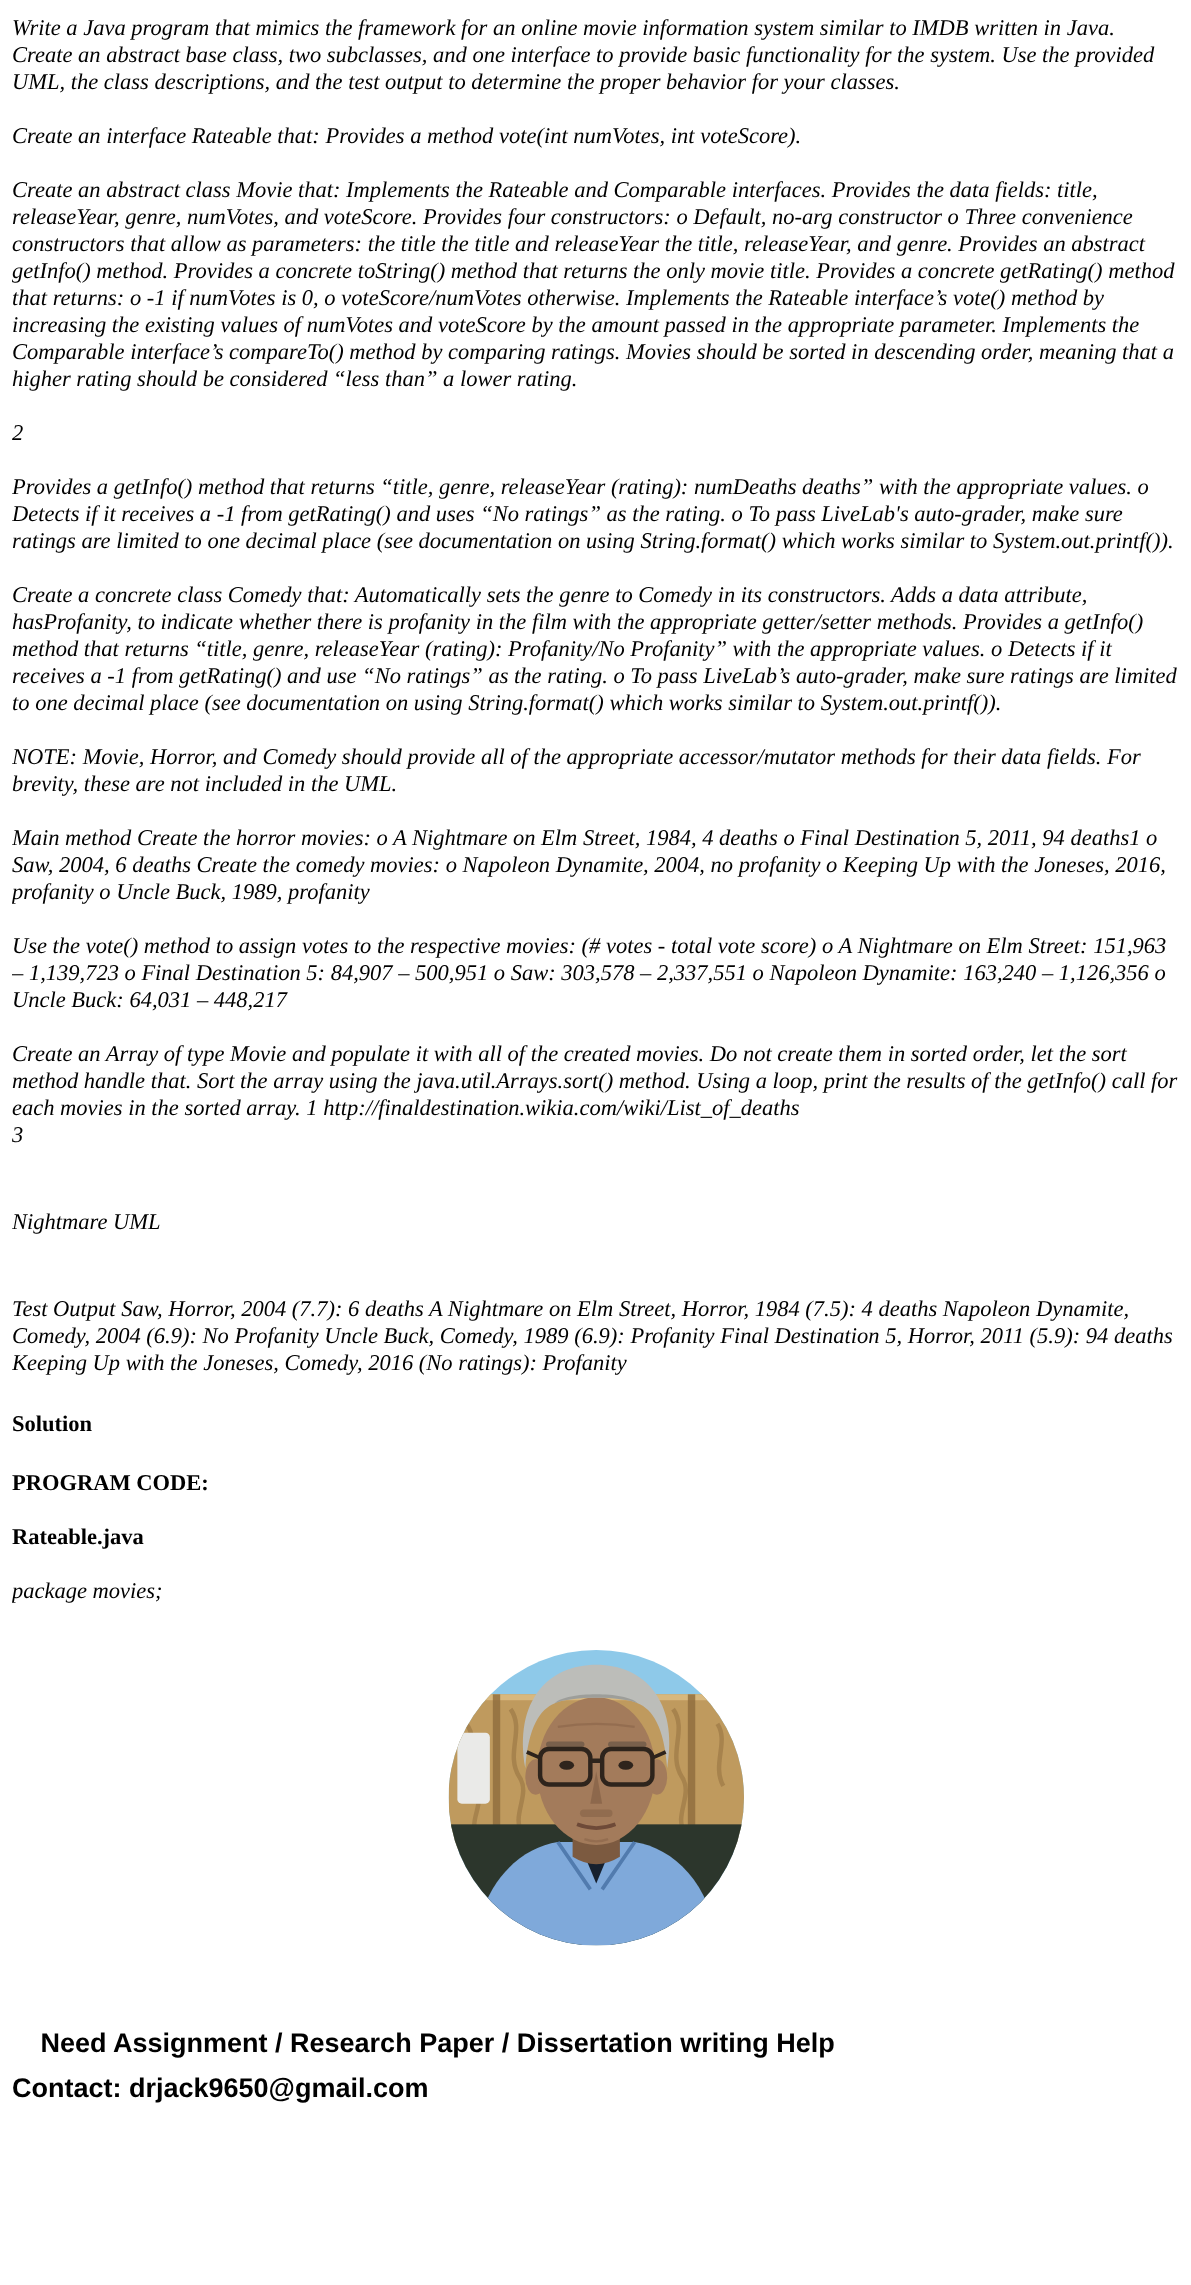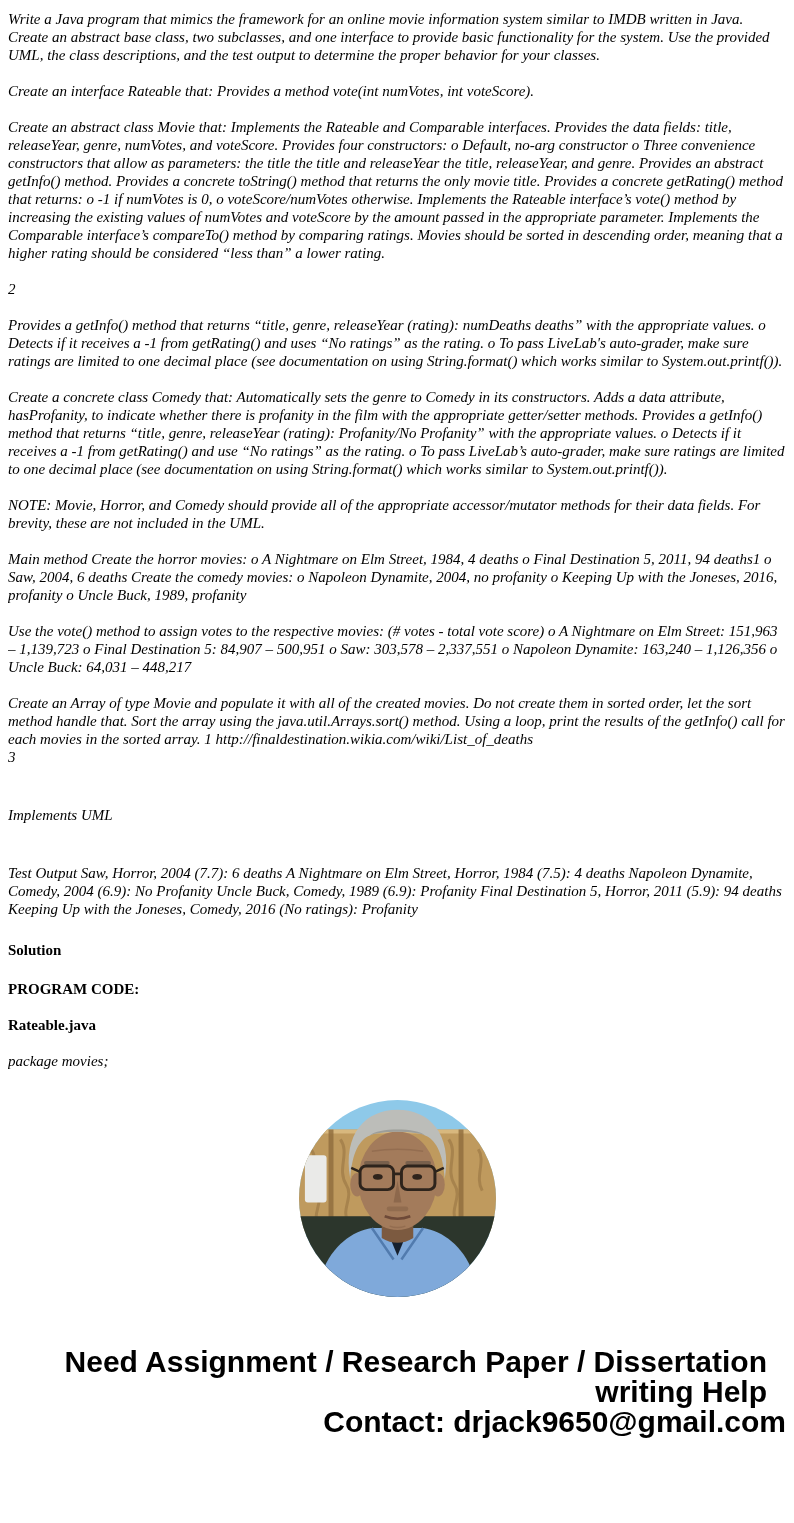--- a/index.html
+++ b/index.html
@@ -33,24 +33,24 @@
   }
   .photo-wrap {
     margin-top: 30px;
     display: flex;
     justify-content: center;
   }
   .photo-wrap svg { display: block; }
   .banner {
     margin-top: 50px;
     margin-bottom: 10px;
-    text-align: right;
+    text-align: left;
     font-family: "Liberation Sans", sans-serif;
     font-weight: bold;
-    font-size: 30px;
+    font-size: 18px;
     line-height: 30px;
   }
   .banner .help-line {
     max-width: 740px;
     margin: 0 auto;
   }
 </style>
 </head>
 <body>
 
@@ -74,21 +74,21 @@
 
   <p class="para">Main method Create the horror movies: o A Nightmare on Elm Street, 1984, 4 deaths o Final Destination 5, 2011, 94 deaths1 o Saw, 2004, 6 deaths Create the comedy movies: o Napoleon Dynamite, 2004, no profanity o Keeping Up with the Joneses, 2016, profanity o Uncle Buck, 1989, profanity</p>
 
   <p class="para">Use the vote() method to assign votes to the respective movies: (# votes - total vote score) o A Nightmare on Elm Street: 151,963 – 1,139,723 o Final Destination 5: 84,907 – 500,951 o Saw: 303,578 – 2,337,551 o Napoleon Dynamite: 163,240 – 1,126,356 o Uncle Buck: 64,031 – 448,217</p>
 
   <div class="para block-with-num">
     <div>Create an Array of type Movie and populate it with all of the created movies. Do not create them in sorted order, let the sort method handle that. Sort the array using the java.util.Arrays.sort() method. Using a loop, print the results of the getInfo() call for each movies in the sorted array. 1 http://finaldestination.wikia.com/wiki/List_of_deaths</div>
     <div class="pagenum-line">3</div>
   </div>
 
-  <p class="para uml-caption">Implements UML</p>
+  <p class="para uml-caption">Nightmare UML</p>
 
   <p class="para">Test Output Saw, Horror, 2004 (7.7): 6 deaths A Nightmare on Elm Street, Horror, 1984 (7.5): 4 deaths Napoleon Dynamite, Comedy, 2004 (6.9): No Profanity Uncle Buck, Comedy, 1989 (6.9): Profanity Final Destination 5, Horror, 2011 (5.9): 94 deaths Keeping Up with the Joneses, Comedy, 2016 (No ratings): Profanity</p>
 
   <h2 class="h-solution">Solution</h2>
 
   <p class="h-bold">PROGRAM CODE:</p>
 
   <p class="h-bold">Rateable.java</p>
 
   <p class="para">package movies;</p>

